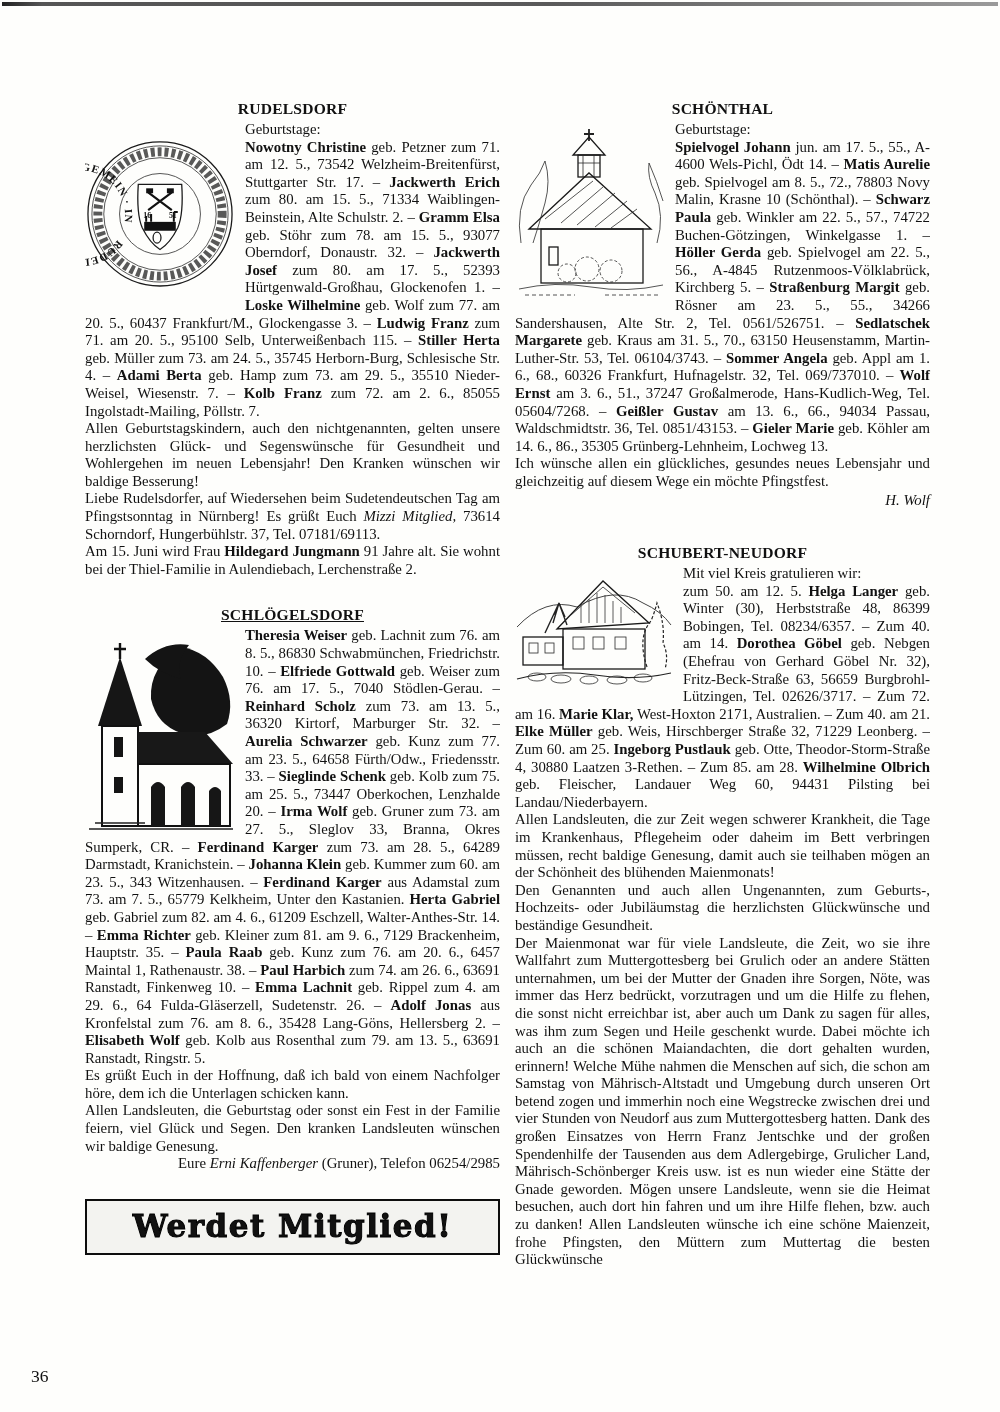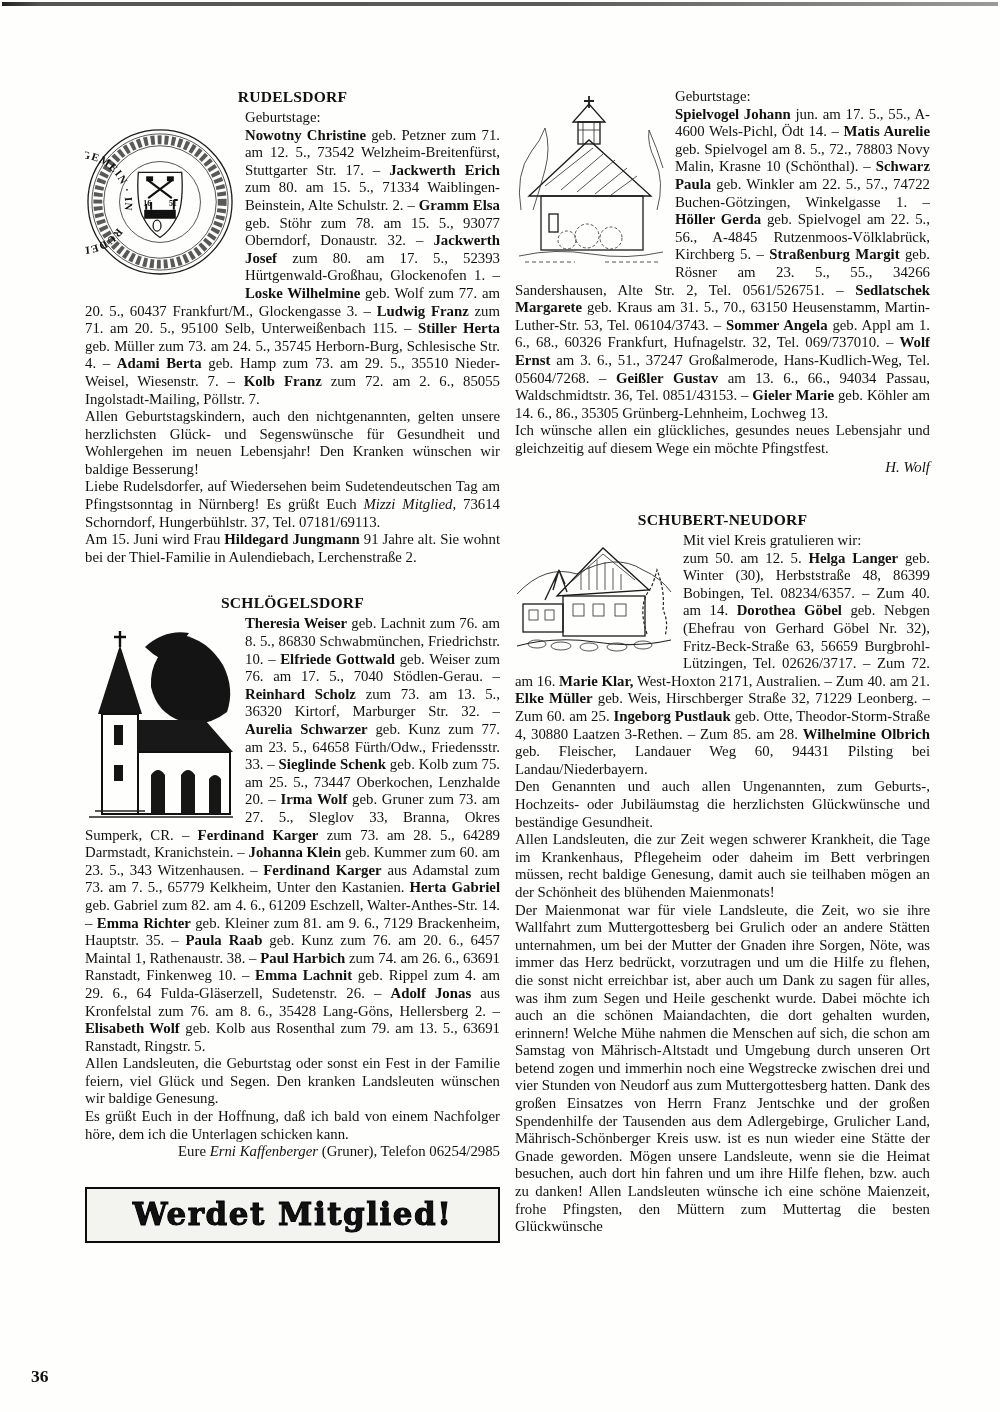--- a/index.html
+++ b/index.html
@@ -10,50 +10,49 @@
     background:#fefefc;
     font-family:"Liberation Serif", serif;
     color:#111;
     overflow:hidden;
   }
   .top-rule{
     position:absolute;top:2px;left:2px;width:996px;height:4px;
     background:linear-gradient(to right,#222 0,#555 4%,#5a5a5a 55%,#777 75%,#9a9a9a 100%);
   }
   .columns{
-    position:absolute;top:88px;left:85px;width:845px;
+    position:absolute;top:100px;left:85px;width:845px;
     display:flex;gap:15px;
   }
   .col{width:415px;font-size:14.8px;line-height:17.6px;}
   h2{
     font-size:15.6px;line-height:18px;font-weight:bold;
     text-align:center;margin:0 0 3px 0;letter-spacing:.2px;
   }
-  h2.gap-lg{margin-top:28px;}
+  h2.gap-lg{margin-top:28px;text-decoration:underline;}
   h2.gap-xl{margin-top:34px;}
   p{margin:0;}
   .just{text-align:justify;}
   .img-float{float:left;margin:2px 10px 2px 0;}
   .sig{text-align:right;}
   .sig-wolf{text-align:right;font-style:italic;margin-top:2px;}
   .salutation{margin-top:17px;}
   .member-box{
     margin-top:26px;
     border:2.5px solid #0d0d0d;
     background:#f3f3f0;
     height:52px;
     display:flex;align-items:center;justify-content:center;
     font-family:"DejaVu Serif", serif;
     font-weight:bold;font-size:31px;letter-spacing:1.5px;
     -webkit-text-stroke:1px #000;
   }
   .page-number{
     position:absolute;left:31px;top:1366px;
     font-size:17.5px;
-    font-weight:bold;
   }
   svg{display:block;}
   .sketch{stroke:#1a1a1a;fill:none;stroke-width:1.3;}
   .sketch-thin{stroke:#2a2a2a;fill:none;stroke-width:.8;}
   .ink{fill:#111;stroke:none;}
 </style>
 </head>
 <body>
 
 <div class="page">
@@ -111,33 +110,34 @@
             <polygon points="53,135 148,135 120,103 53,103" fill="#181818"></polygon>
             <rect x="53" y="135" width="92" height="62" fill="#fefefc" stroke="#111" stroke-width="2"></rect>
             <path d="M 66 197 V 158 Q 73 148 80 158 V 197 Z" fill="#161616"></path>
             <path d="M 96 197 V 158 Q 103 148 110 158 V 197 Z" fill="#161616"></path>
             <path d="M 124 197 V 162 Q 130 154 136 162 V 197 Z" fill="#161616"></path>
             <path d="M 4 200 H 148 M 10 194 H 60" stroke="#222" stroke-width="1.4"></path>
           </svg>
         </div>
 
         <p class="just"><b>Theresia Weiser</b> geb. Lachnit zum 76. am 8. 5., 86830 Schwabmünchen, Friedrichstr. 10. – <b>Elfriede Gottwald</b> geb. Weiser zum 76. am 17. 5., 7040 Stödlen-Gerau. – <b>Reinhard Scholz</b> zum 73. am 13. 5., 36320 Kirtorf, Marburger Str. 32. – <b>Aurelia Schwarzer</b> geb. Kunz zum 77. am 23. 5., 64658 Fürth/Odw., Friedensstr. 33. – <b>Sieglinde Schenk</b> geb. Kolb zum 75. am 25. 5., 73447 Oberkochen, Lenzhalde 20. – <b>Irma Wolf</b> geb. Gruner zum 73. am 27. 5., Sleglov 33, Branna, Okres Sumperk, CR. – <b>Ferdinand Karger</b> zum 73. am 28. 5., 64289 Darmstadt, Kranichstein. – <b>Johanna Klein</b> geb. Kummer zum 60. am 23. 5., 343 Witzenhausen. – <b>Ferdinand Karger</b> aus Adamstal zum 73. am 7. 5., 65779 Kelkheim, Unter den Kastanien. <b>Herta Gabriel</b> geb. Gabriel zum 82. am 4. 6., 61209 Eschzell, Walter-Anthes-Str. 14. – <b>Emma Richter</b> geb. Kleiner zum 81. am 9. 6., 7129 Brackenheim, Hauptstr. 35. – <b>Paula Raab</b> geb. Kunz zum 76. am 20. 6., 6457 Maintal 1, Rathenaustr. 38. – <b>Paul Harbich</b> zum 74. am 26. 6., 63691 Ranstadt, Finkenweg 10. – <b>Emma Lachnit</b> geb. Rippel zum 4. am 29. 6., 64 Fulda-Gläserzell, Sudetenstr. 26. – <b>Adolf Jonas</b> aus Kronfelstal zum 76. am 8. 6., 35428 Lang-Göns, Hellersberg 2. – <b>Elisabeth Wolf</b> geb. Kolb aus Rosenthal zum 79. am 13. 5., 63691 Ranstadt, Ringstr. 5.</p>
+        <p class="just">Es grüßt Euch in der Hoffnung, daß ich bald von einem Nachfolger höre, dem ich die Unterlagen schicken kann.</p>
         <p class="just">Allen Landsleuten, die Geburtstag oder sonst ein Fest in der Familie feiern, viel Glück und Segen. Den kranken Landsleuten wünschen wir baldige Genesung.</p>
-        <p class="just">Es grüßt Euch in der Hoffnung, daß ich bald von einem Nachfolger höre, dem ich die Unterlagen schicken kann.</p>
         <p class="sig">Eure <i>Erni Kaffenberger</i> (Gruner), Telefon 06254/2985</p>
       </section>
 
       <div class="member-box">
         <span>Werdet Mitglied!</span>
       </div>
     </div>
 
     <div class="col">
 
       <section>
+        <h2>SCHÖNTHAL</h2>
 
         <div class="img-float">
           <svg width="150" height="178" viewBox="0 0 150 178">
             <path d="M 74 6 V 18 M 69 11 H 79" stroke="#222" stroke-width="1.8" fill="none"></path>
             <polygon points="58,32 90,32 74,14" class="sketch"></polygon>
             <rect x="63" y="32" width="22" height="22" class="sketch"></rect>
             <path d="M 63 40 h 22 M 68 32 v 22 M 79 32 v 22" class="sketch-thin"></path>
             <path d="M 14 106 L 74 50 L 136 106 Z" class="sketch" stroke-width="1.6"></path>
             <path d="M 30 96 L 78 58 M 46 100 L 88 64 M 62 102 L 100 70 M 80 104 L 112 78 M 96 105 L 122 86" class="sketch-thin"></path>
             <rect x="26" y="106" width="102" height="54" class="sketch" stroke-width="1.6"></rect>
@@ -180,21 +180,21 @@
             <ellipse cx="22" cy="110" rx="9" ry="4" class="sketch-thin"></ellipse>
             <ellipse cx="46" cy="112" rx="10" ry="4" class="sketch-thin"></ellipse>
             <ellipse cx="74" cy="113" rx="9" ry="4" class="sketch-thin"></ellipse>
             <ellipse cx="102" cy="113" rx="10" ry="4" class="sketch-thin"></ellipse>
             <ellipse cx="128" cy="111" rx="9" ry="4" class="sketch-thin"></ellipse>
           </svg>
         </div>
 
         <p>Mit viel Kreis gratulieren wir:</p>
         <p class="just">zum 50. am 12. 5. <b>Helga Langer</b> geb. Winter (30), Herbststraße 48, 86399 Bobingen, Tel. 08234/6357. – Zum 40. am 14. <b>Dorothea Göbel</b> geb. Nebgen (Ehefrau von Gerhard Göbel Nr. 32), Fritz-Beck-Straße 63, 56659 Burgbrohl-Lützingen, Tel. 02626/3717. – Zum 72. am 16. <b>Marie Klar,</b> West-Hoxton 2171, Australien. – Zum 40. am 21. <b>Elke Müller</b> geb. Weis, Hirschberger Straße 32, 71229 Leonberg. – Zum 60. am 25. <b>Ingeborg Pustlauk</b> geb. Otte, Theodor-Storm-Straße 4, 30880 Laatzen 3-Rethen. – Zum 85. am 28. <b>Wilhelmine Olbrich</b> geb. Fleischer, Landauer Weg 60, 94431 Pilsting bei Landau/Niederbayern.</p>
+        <p class="just">Allen Landsleuten, die zur Zeit wegen schwerer Krankheit, die Tage im Krankenhaus, Pflegeheim oder daheim im Bett verbringen müssen, recht baldige Genesung, damit auch sie teilhaben mögen an der Schönheit des blühenden Maienmonats!</p>
         <p class="just">Den Genannten und auch allen Ungenannten, zum Geburts-, Hochzeits- oder Jubiläumstag die herzlichsten Glückwünsche und beständige Gesundheit.</p>
-        <p class="just">Allen Landsleuten, die zur Zeit wegen schwerer Krankheit, die Tage im Krankenhaus, Pflegeheim oder daheim im Bett verbringen müssen, recht baldige Genesung, damit auch sie teilhaben mögen an der Schönheit des blühenden Maienmonats!</p>
         <p class="just">Der Maienmonat war für viele Landsleute, die Zeit, wo sie ihre Wallfahrt zum Muttergottesberg bei Grulich oder an andere Stätten unternahmen, um bei der Mutter der Gnaden ihre Sorgen, Nöte, was immer das Herz bedrückt, vorzutragen und um die Hilfe zu flehen, die sonst nicht erreichbar ist, aber auch um Dank zu sagen für alles, was ihm zum Segen und Heile geschenkt wurde. Dabei möchte ich auch an die schönen Maiandachten, die dort gehalten wurden, erinnern! Welche Mühe nahmen die Menschen auf sich, die schon am Samstag von Mährisch-Altstadt und Umgebung durch unseren Ort betend zogen und immerhin noch eine Wegstrecke zwischen drei und vier Stunden von Neudorf aus zum Muttergottesberg hatten. Dank des großen Einsatzes von Herrn Franz Jentschke und der großen Spendenhilfe der Tausenden aus dem Adlergebirge, Grulicher Land, Mährisch-Schönberger Kreis usw. ist es nun wieder eine Stätte der Gnade geworden. Mögen unsere Landsleute, wenn sie die Heimat besuchen, auch dort hin fahren und um ihre Hilfe flehen, bzw. auch zu danken! Allen Landsleuten wünsche ich eine schöne Maienzeit, frohe Pfingsten, den Müttern zum Muttertag die besten Glückwünsche</p>
       </section>
     </div>
   </div>
 
   <div class="page-number">36</div>
 </div>
 
 </body></html>

